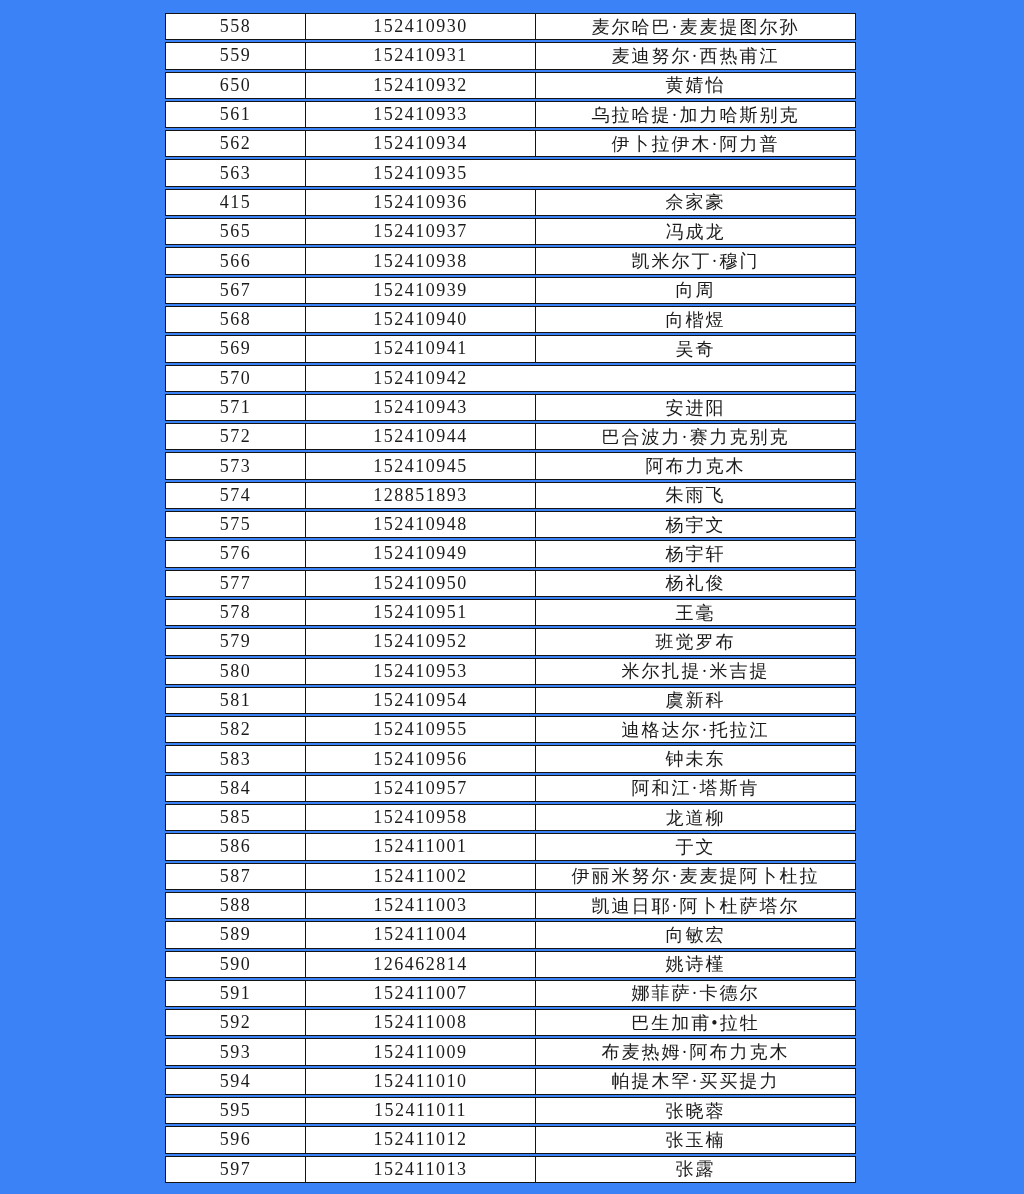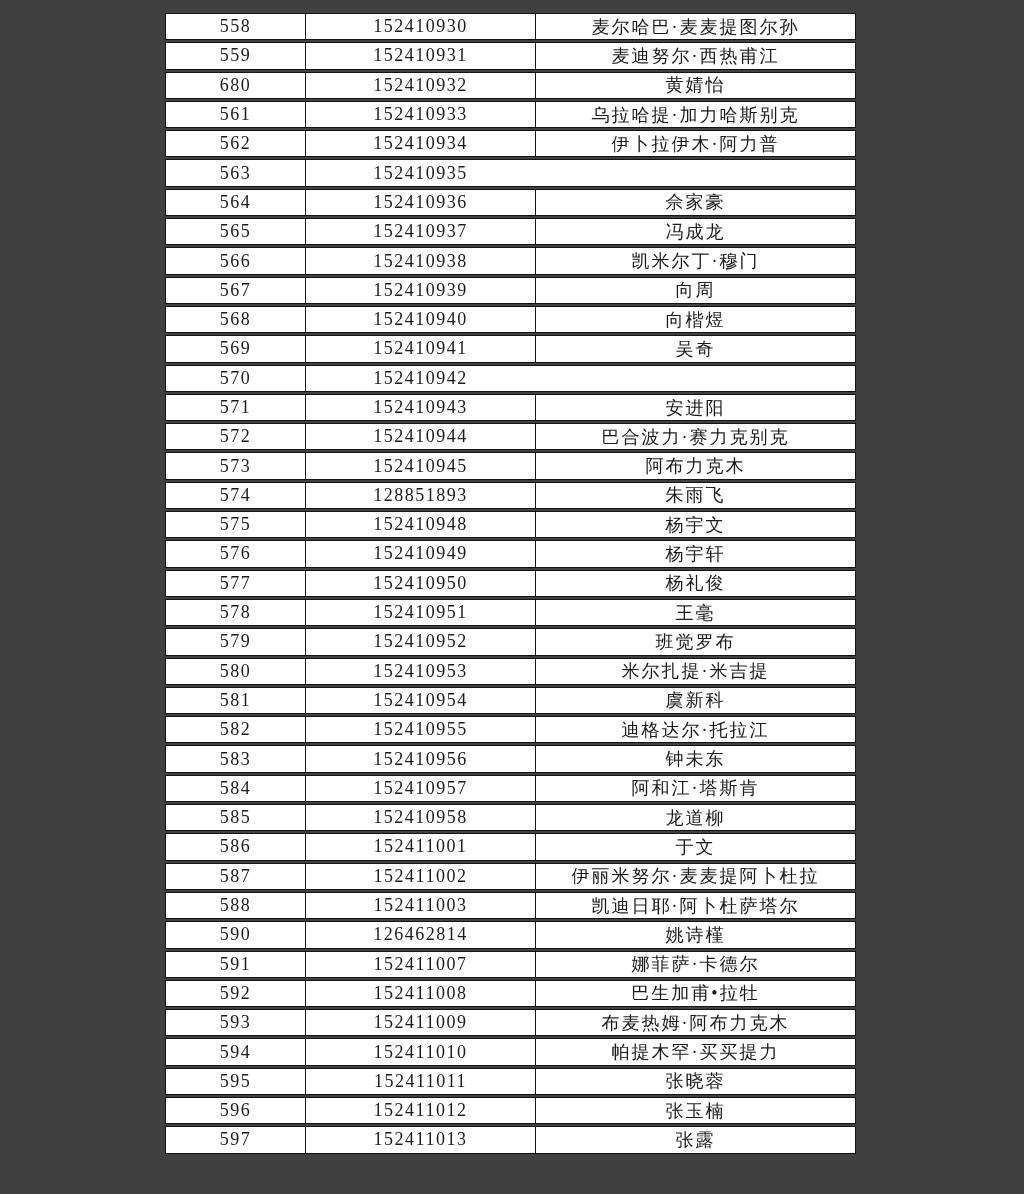--- a/index.html
+++ b/index.html
@@ -4,21 +4,21 @@
 <style>
   html, body {
     margin: 0;
     padding: 0;
     background: #ffffff;
   }
   .page {
     position: relative;
     width: 1024px;
     height: 1194px;
-    background: #404040;
+    background: #3b82f6;
     overflow: hidden;
     font-family: "Liberation Serif", "DejaVu Serif", serif;
   }
   .roster-table {
     position: absolute;
     left: 165px;
     top: 13px;
     width: 691px;
   }
   .row {
@@ -54,40 +54,40 @@
         <div class="cell cell-index">558</div>
         <div class="cell cell-id">152410930</div>
         <div class="cell cell-name">麦尔哈巴·麦麦提图尔孙</div>
       </div>
       <div class="row">
         <div class="cell cell-index">559</div>
         <div class="cell cell-id">152410931</div>
         <div class="cell cell-name">麦迪努尔·西热甫江</div>
       </div>
       <div class="row">
-        <div class="cell cell-index">680</div>
+        <div class="cell cell-index">650</div>
         <div class="cell cell-id">152410932</div>
         <div class="cell cell-name">黄婧怡</div>
       </div>
       <div class="row">
         <div class="cell cell-index">561</div>
         <div class="cell cell-id">152410933</div>
         <div class="cell cell-name">乌拉哈提·加力哈斯别克</div>
       </div>
       <div class="row">
         <div class="cell cell-index">562</div>
         <div class="cell cell-id">152410934</div>
         <div class="cell cell-name">伊卜拉伊木·阿力普</div>
       </div>
       <div class="row">
         <div class="cell cell-index">563</div>
         <div class="cell cell-id">152410935</div>
       </div>
       <div class="row">
-        <div class="cell cell-index">564</div>
+        <div class="cell cell-index">415</div>
         <div class="cell cell-id">152410936</div>
         <div class="cell cell-name">佘家豪</div>
       </div>
       <div class="row">
         <div class="cell cell-index">565</div>
         <div class="cell cell-id">152410937</div>
         <div class="cell cell-name">冯成龙</div>
       </div>
       <div class="row">
         <div class="cell cell-index">566</div>
@@ -195,20 +195,25 @@
       </div>
       <div class="row">
         <div class="cell cell-index">587</div>
         <div class="cell cell-id">152411002</div>
         <div class="cell cell-name">伊丽米努尔·麦麦提阿卜杜拉</div>
       </div>
       <div class="row">
         <div class="cell cell-index">588</div>
         <div class="cell cell-id">152411003</div>
         <div class="cell cell-name">凯迪日耶·阿卜杜萨塔尔</div>
+      </div>
+      <div class="row">
+        <div class="cell cell-index">589</div>
+        <div class="cell cell-id">152411004</div>
+        <div class="cell cell-name">向敏宏</div>
       </div>
       <div class="row">
         <div class="cell cell-index">590</div>
         <div class="cell cell-id">126462814</div>
         <div class="cell cell-name">姚诗槿</div>
       </div>
       <div class="row">
         <div class="cell cell-index">591</div>
         <div class="cell cell-id">152411007</div>
         <div class="cell cell-name">娜菲萨·卡德尔</div>

